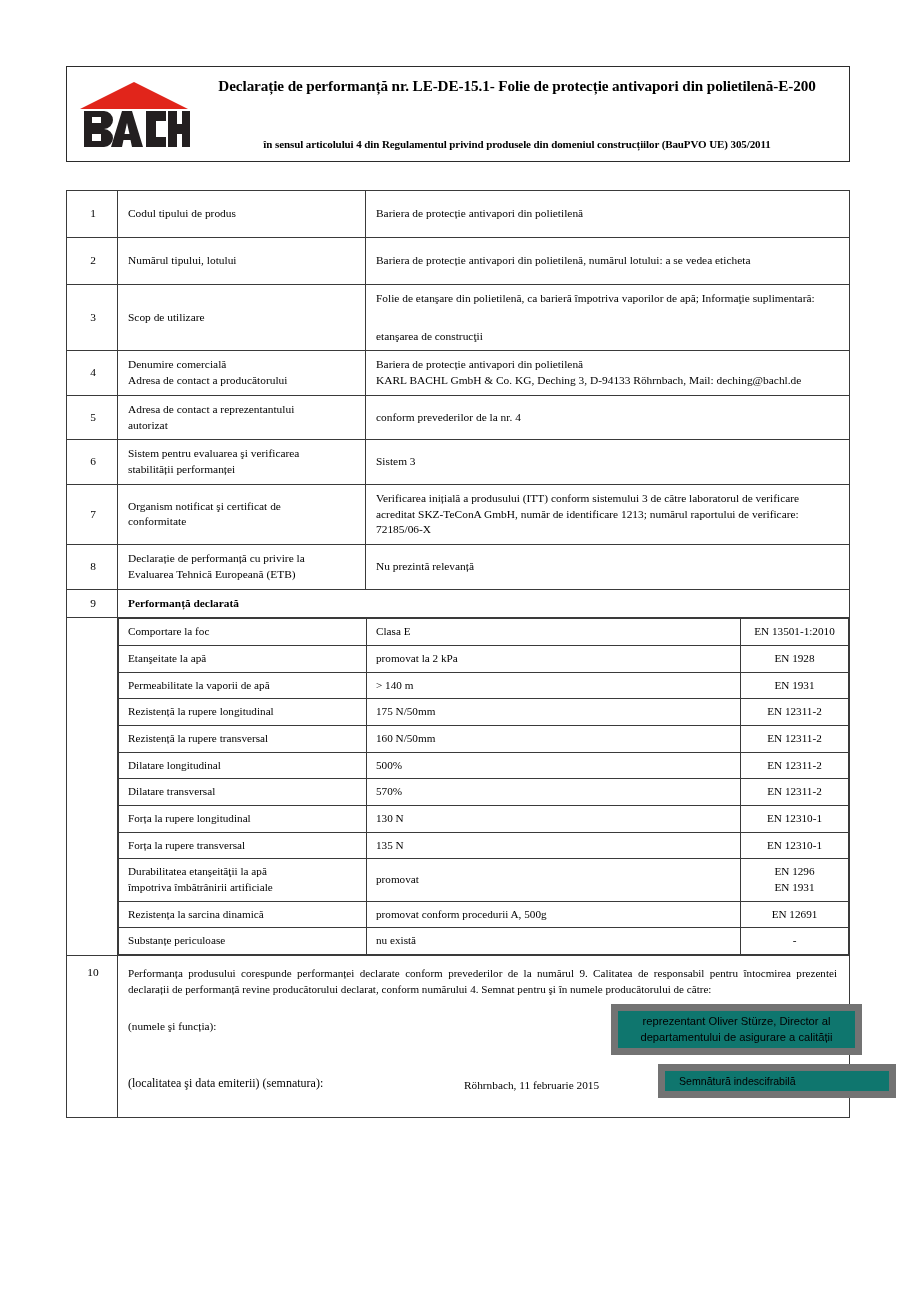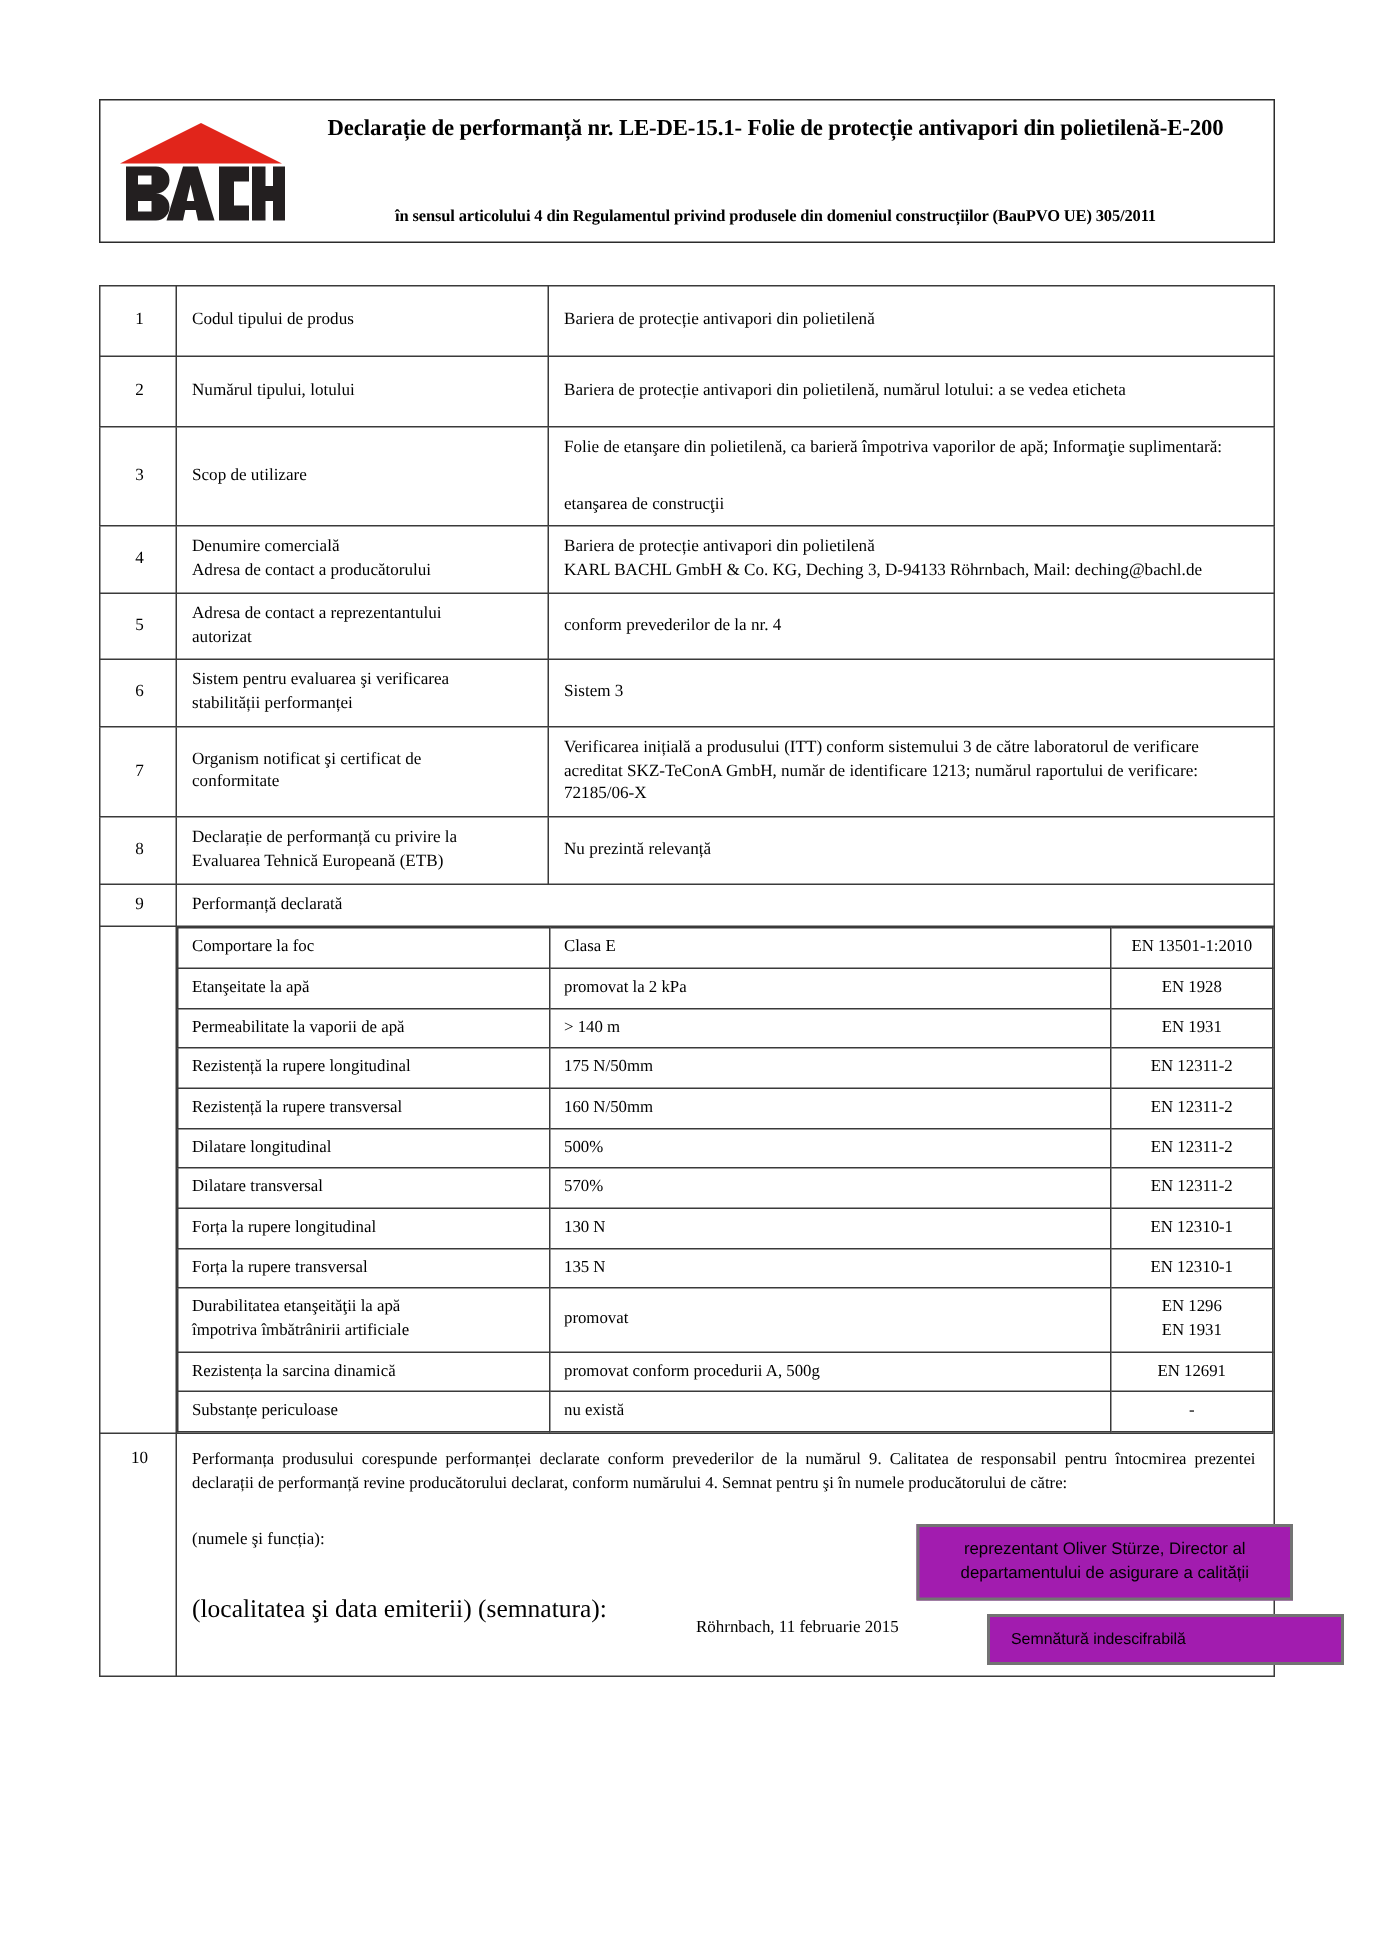--- a/index.html
+++ b/index.html
@@ -53,21 +53,21 @@
     font-size:11.4px;line-height:1.38;
   }
   .col-num{width:32px;text-align:center;padding-left:0;padding-right:0;}
   .col-label{width:229px;}
   .col-val{width:auto;}
 
   td.tall-1{height:34px;}
   .cell-multi{line-height:1.45;}
   .gap-line{display:block;height:22px;}
 
-  .bold{font-weight:normal;margin-top:20px;}
+  .bold{font-weight:bold;margin-top:20px;}
   .nine-cell{padding-top:14px;padding-bottom:14px;font-size:11.8px;}
   td.perf-host{padding:0 !important;border-left:1.1px solid #3a3a3a;border-right:1.1px solid #3a3a3a;
     border-top:none;border-bottom:none;}
   .perf-table{
     width:100%;border-collapse:collapse;table-layout:fixed;
   }
   .perf-table td{
     border:1.1px solid #3a3a3a;
     font-size:11.2px;line-height:1.4;
     padding:5px 9px;
@@ -83,30 +83,29 @@
   .spec-two{line-height:2.0;}
   .emisii-val{vertical-align:middle;padding-top:14px;}
   td.emisii-lbl{height:44px;}
   td.emisii-blank{}
 
   
   .r10 td{vertical-align:top;padding-top:9px;}
   .r10-body{position:relative;height:146px;}
   .r10-para{font-size:11.1px;line-height:1.45;text-align:justify;padding-right:4px;}
   .lbl-name{position:absolute;left:0;top:54px;font-size:11.3px;}
-  .lbl-loc{position:absolute;left:0;top:96px;font-size:17px;}
+  .lbl-loc{position:absolute;left:0;top:110px;font-size:12px;}
   .loc-date{position:absolute;left:336px;top:113px;font-size:11.3px;}
 
   .sig-box{
     position:absolute;
-    border:2px solid #737373;
+    border:7px solid #737373;
     font-family:"Liberation Sans","DejaVu Sans",sans-serif;
-    background:#a21caf;
+    background:#0f766e;
     box-sizing:border-box;
-    margin-top:12px;
   }
   .sig-name{
     left:483px;top:39px;width:251px;height:51px;
     display:flex;align-items:center;justify-content:center;
     text-align:center;font-size:11.2px;line-height:1.35;padding:0 6px;
   }
   .sig-sign{
     left:530px;top:99px;width:238px;height:34px;
     display:flex;align-items:center;
     font-size:10.6px;padding-left:14px;

